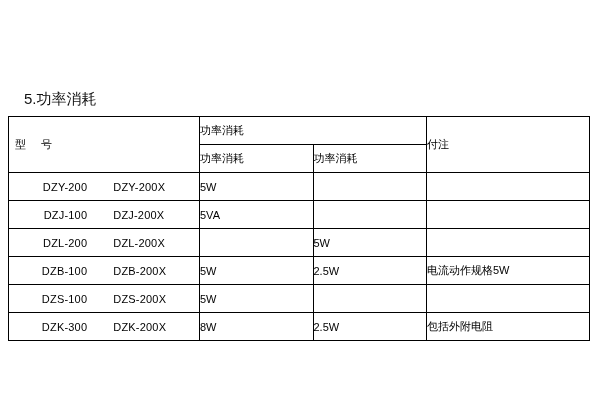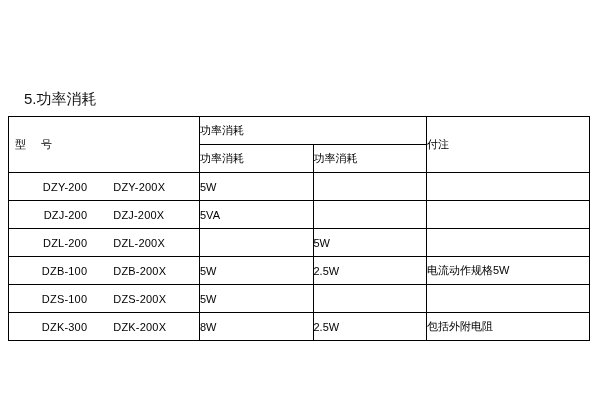--- a/index.html
+++ b/index.html
@@ -104,21 +104,21 @@
             </div>
           </td>
           <td class="col-volt">5W</td>
           <td class="col-curr cell-empty"></td>
           <td class="col-note cell-empty"></td>
         </tr>
 
         <tr>
           <td class="col-model">
             <div class="model-cell">
-              <span>DZJ-200</span>
+              <span>DZJ-100</span>
               <span>DZJ-200X</span>
             </div>
           </td>
           <td class="col-volt">5VA</td>
           <td class="col-curr cell-empty"></td>
           <td class="col-note cell-empty"></td>
         </tr>
 
         <tr>
           <td class="col-model">

